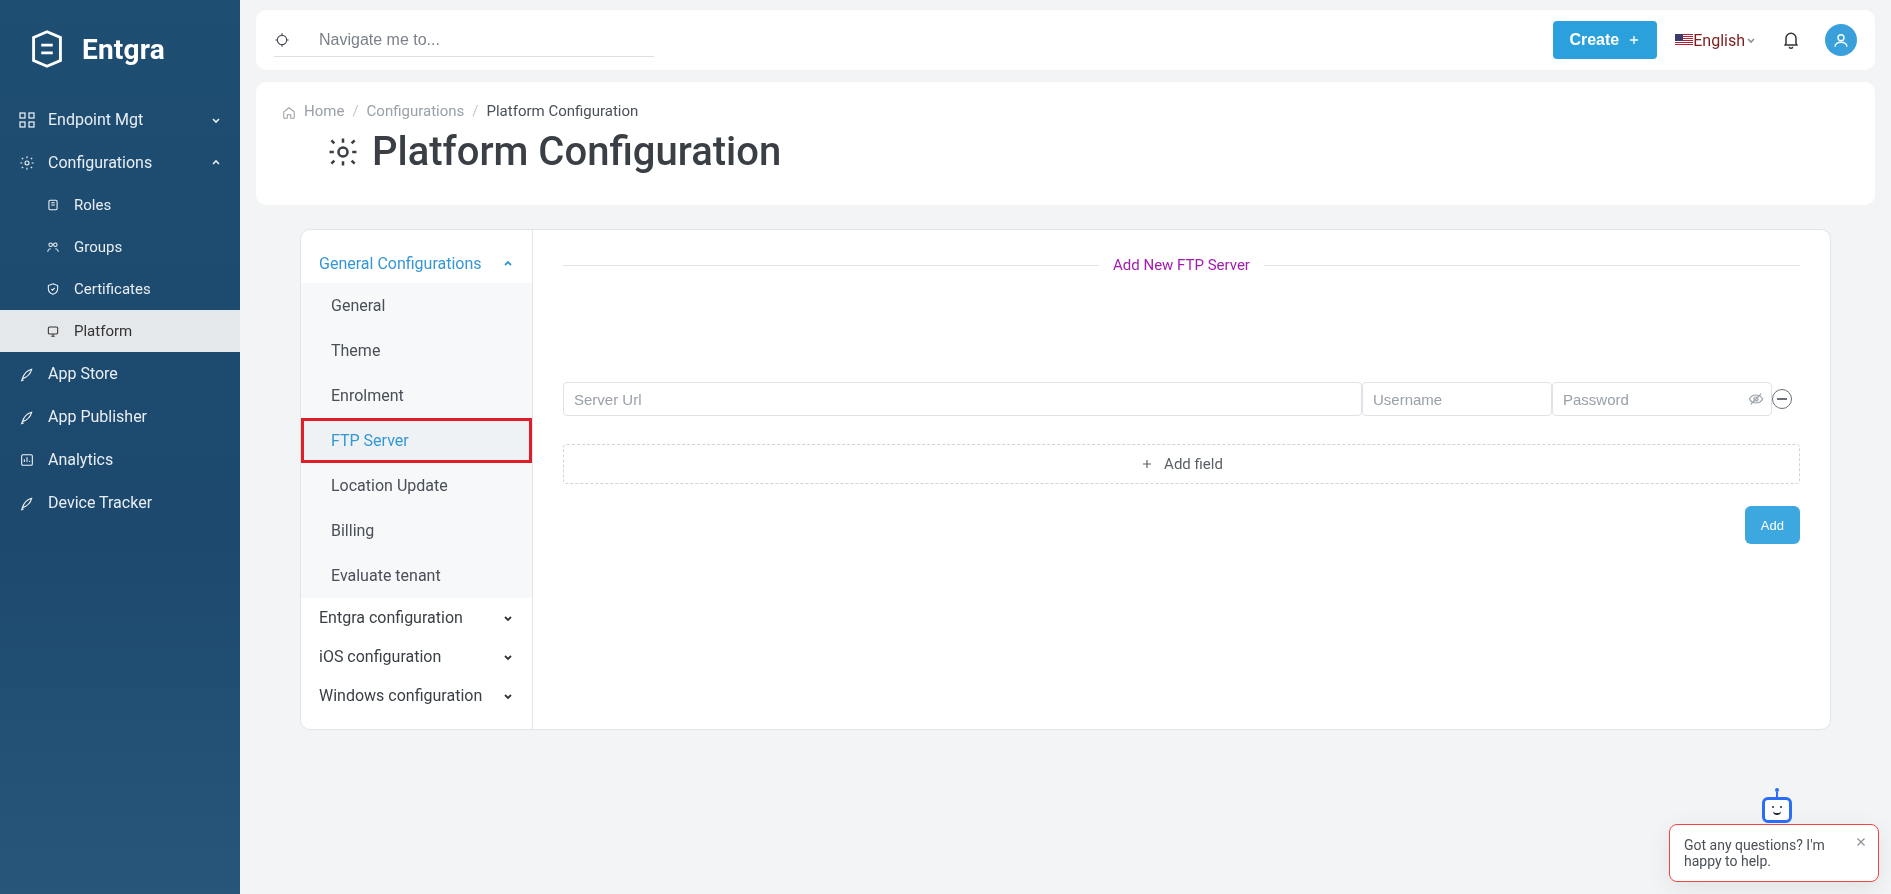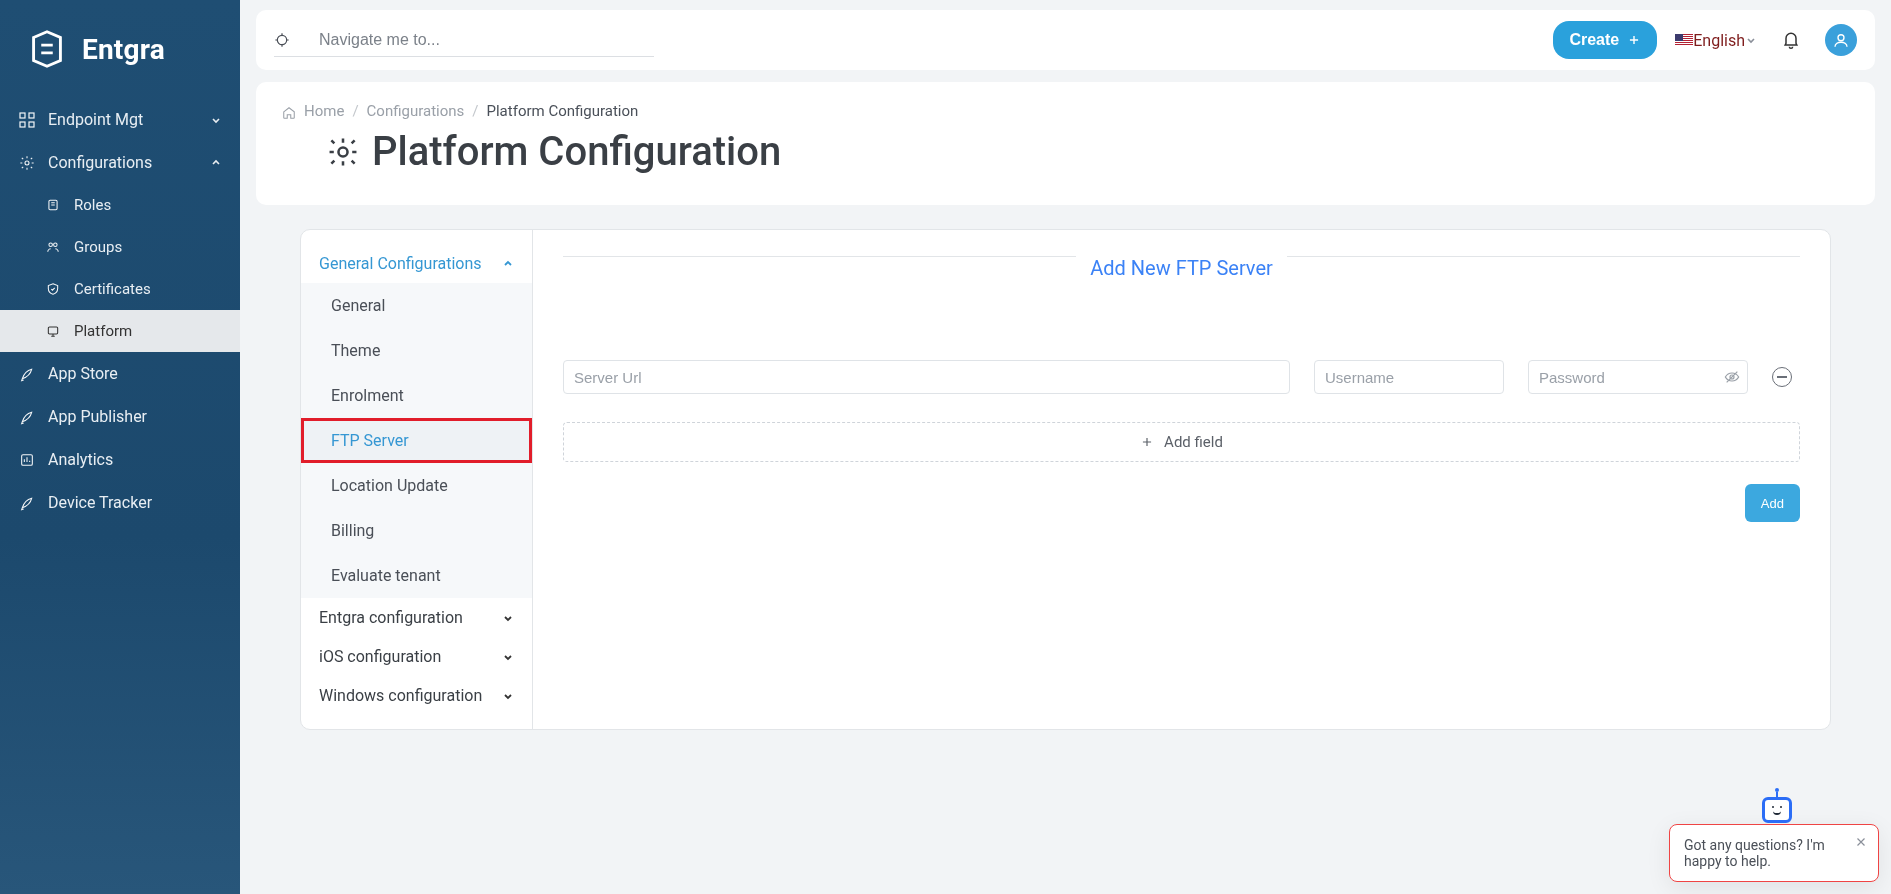--- a/index.html
+++ b/index.html
@@ -91,21 +91,21 @@
   }
   .nav-input {
     border: none; outline: none; font-size: 16px; color: #333;
     width: 100%;
     background: transparent;
   }
   .nav-input::placeholder { color: #7b8189; }
   .spacer { flex: 1; }
   .create-btn {
     background: #2aa1dc; color: #fff;
-    border: none; border-radius: 16px;
+    border: none; border-radius: 4px;
     height: 38px; padding: 0 16px;
     display: inline-flex; align-items: center; gap: 8px;
     font-size: 16px; font-weight: 600; cursor: pointer;
   }
   .lang { display: inline-flex; align-items: center; gap: 0; color: #7f1d1d; cursor: pointer; }
   .flag {
     width: 18px; height: 12px; display: inline-block;
     background: linear-gradient(to bottom,
       #b22234 0%, #b22234 8%, #fff 8%, #fff 16%,
       #b22234 16%, #b22234 24%, #fff 24%, #fff 32%,
@@ -169,32 +169,32 @@
     background: #eef2f5;
     border-right: 3px solid #2aa1dc;
   }
   .acc-item.highlighted {
     outline: 3px solid #e11d2a;
     outline-offset: -3px;
   }
 
   .panel-right { flex: 1; padding: 18px 30px; position: relative; }
   .section-title {
-    display: flex; align-items: flex-start; color: #3b82f6; font-size: 20px;
+    display: flex; align-items: center; color: #a21caf; font-size: 15px;
     gap: 14px; margin: 8px 0 40px;
   }
   .section-title::before, .section-title::after {
     content: ""; height: 1px; background: var(--border); flex: 1;
   }
 
   .row {
     display: grid;
     grid-template-columns: 1fr 190px 220px 28px;
-    gap: 24px; align-items: center;
-    margin-top: 80px;
+    align-items: center;
+    margin-top: 108px;
   }
   .input {
     height: 34px; border: 1px solid #dfe3e7; border-radius: 4px;
     padding: 0 10px; font-size: 15px; color: #333;
     outline: none; width: 100%;
   }
   .input::placeholder { color: #9aa0a8; }
   .pw-wrap { position: relative; }
   .pw-wrap .eye {
     position: absolute; right: 8px; top: 50%; transform: translateY(-50%);

